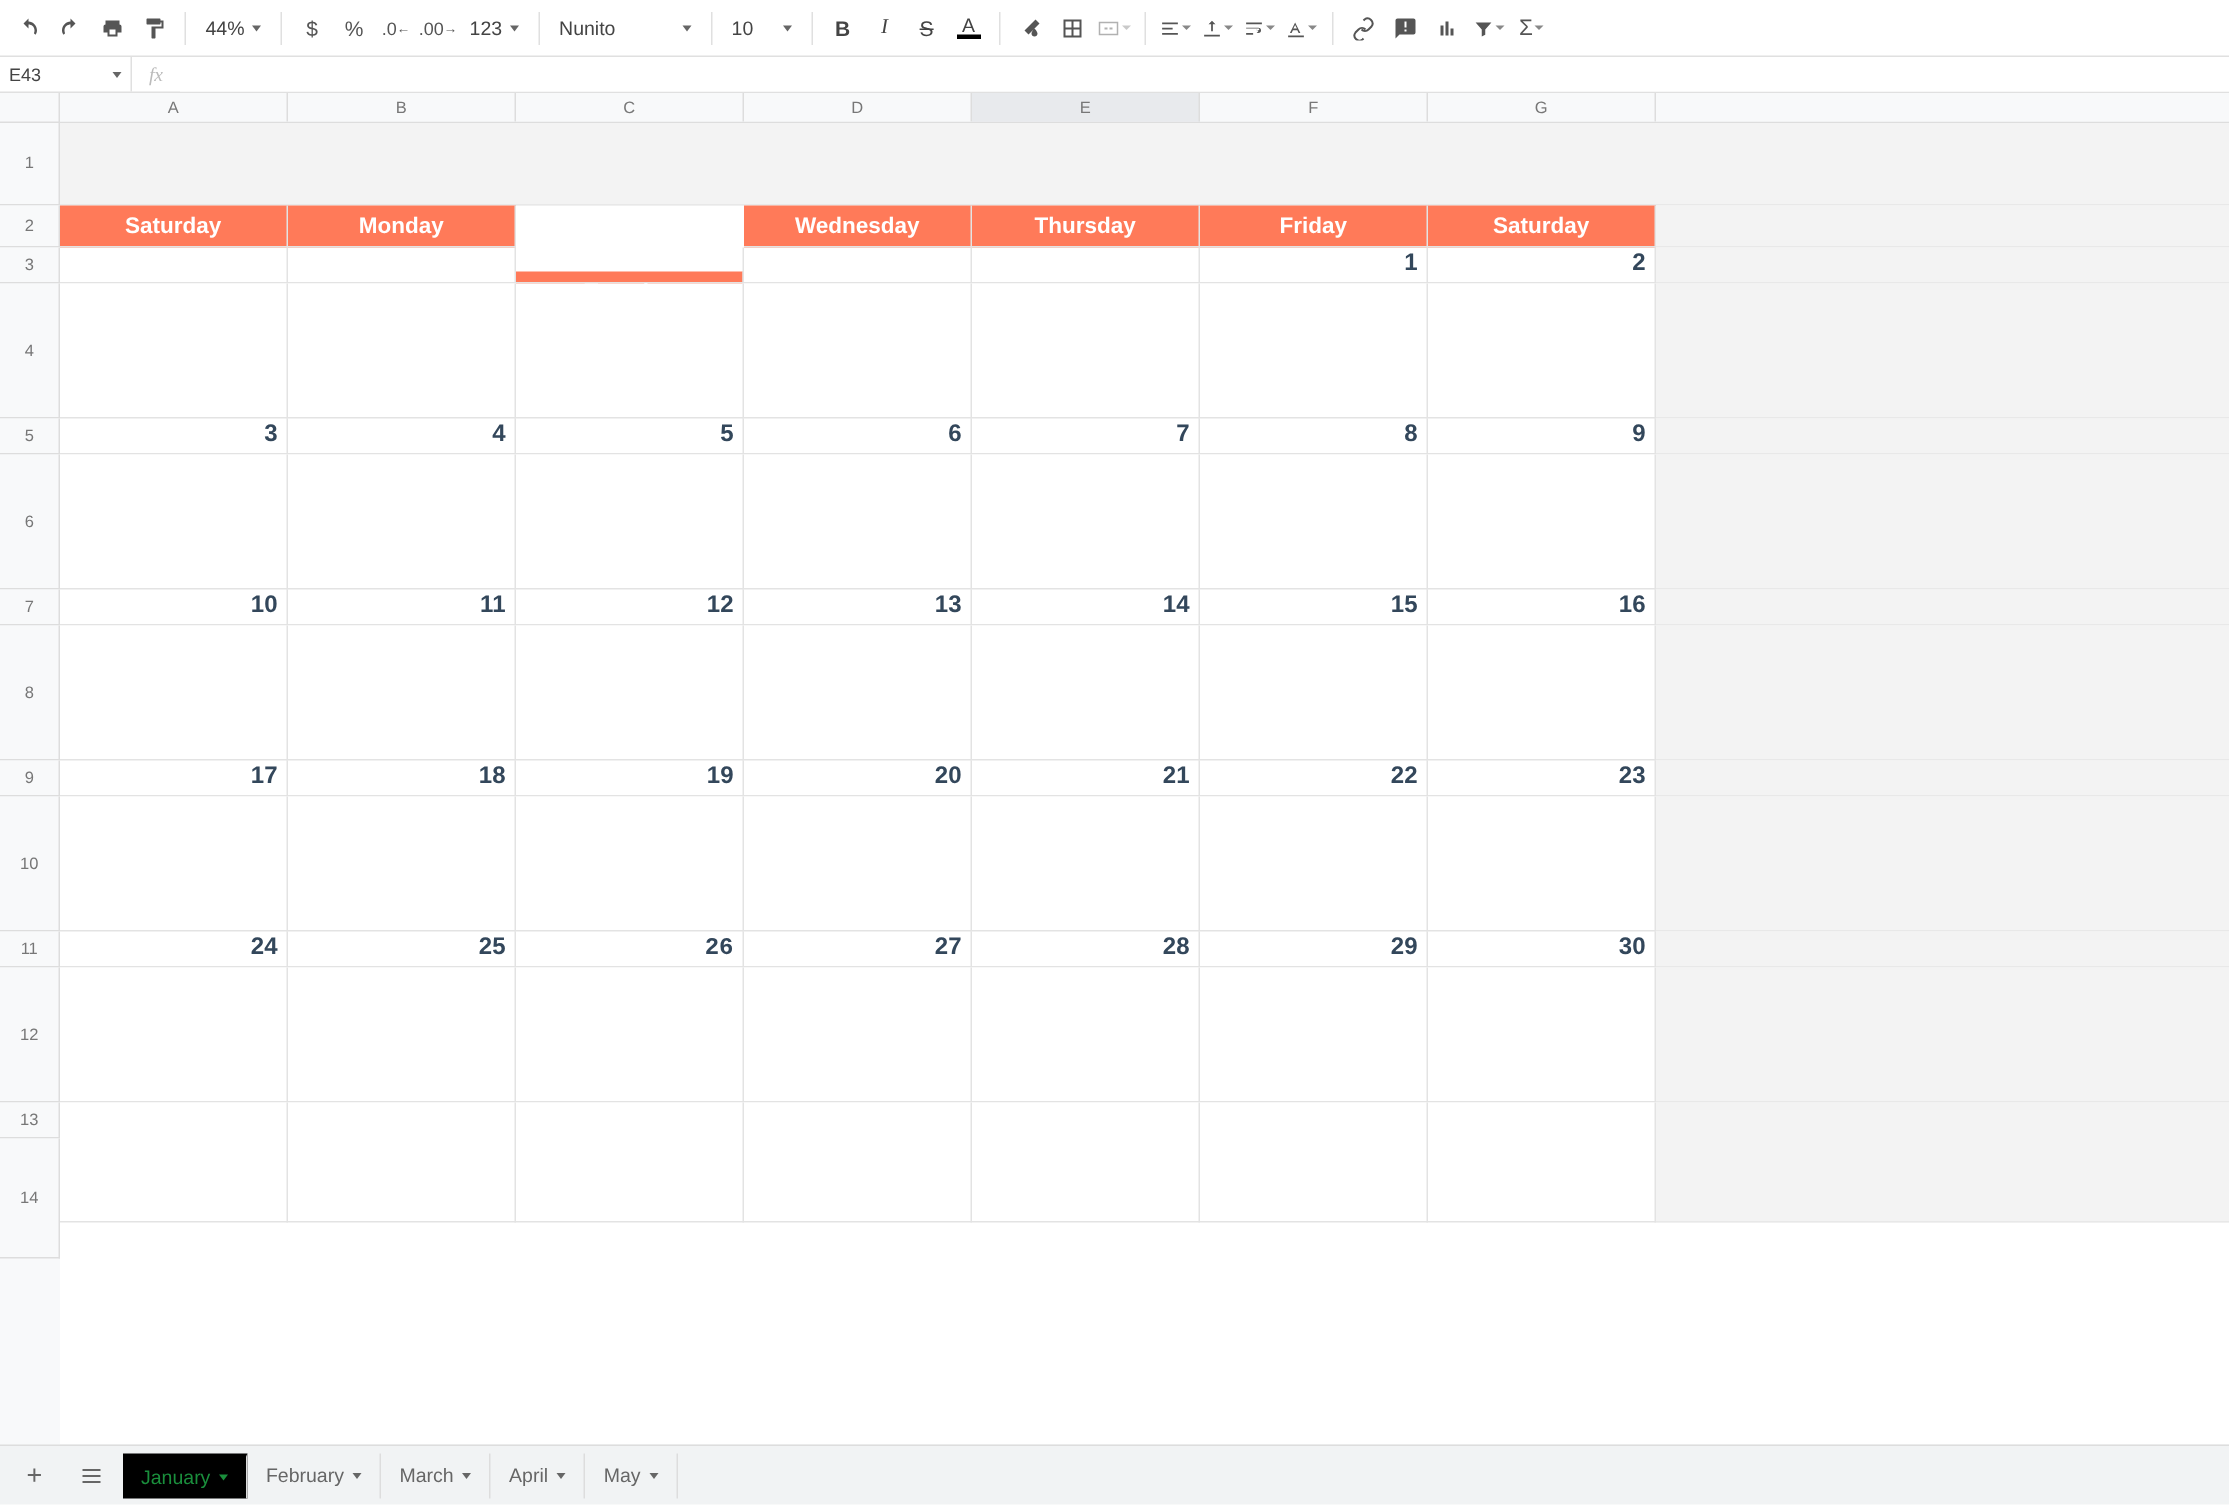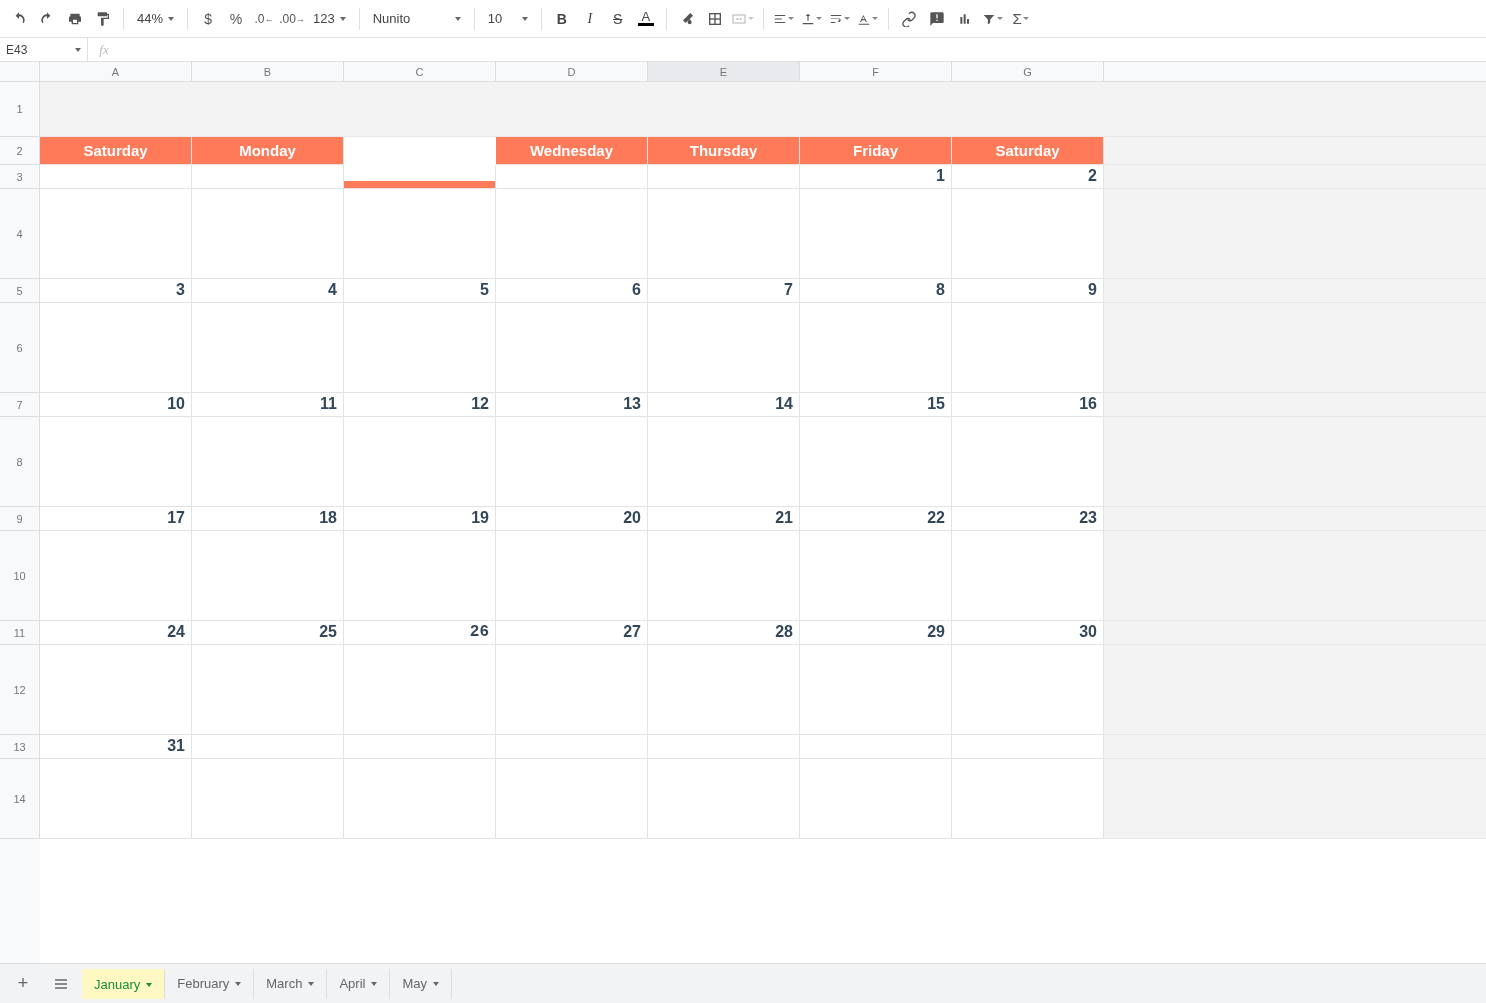--- a/index.html
+++ b/index.html
@@ -35,21 +35,21 @@
 .after-grid{flex:1;background:#f3f3f3;border-bottom:1px solid #e8e8e8;}
 .title-cell{justify-content:center;font-weight:700;font-size:38px;color:#33475b;border-bottom:1px solid #e3e3e3;}
 .dayhead{background:#ff7a59;color:#fff;font-weight:700;font-size:15px;justify-content:center;}
 .datecell{justify-content:flex-end;align-items:flex-start;padding:2px 6px 0 0;font-weight:700;color:#33475b;font-size:16px;}
 .bodycell{background:#fff;}
 
 
 .tabs{position:absolute;bottom:0;left:0;right:0;height:40px;background:#f1f3f4;border-top:1px solid #ddd;display:flex;align-items:center;padding:0 6px;gap:4px;}
 .addtab,.alltab{width:34px;height:30px;display:flex;align-items:center;justify-content:center;cursor:pointer;color:#666;font-size:18px;}
 .tab{height:30px;display:flex;align-items:center;padding:0 12px;border-radius:0;font-size:13px;color:#666;cursor:pointer;gap:6px;border-right:1px solid #ddd;}
-.tab.active{background:#fef9c3;color:#1a8e3c;font-weight:500;border-top:2px solid transparent;}
+.tab.active{background:#000000;color:#1a8e3c;font-weight:500;border-top:2px solid transparent;}
 .tab.active .caret{border-top-color:#1a8e3c;}
 
 
 svg{pointer-events:none;}
 </style>
 </head>
 <body>
 
 <div class="toolbar">
   <div class="tb-btn">
@@ -320,30 +320,20 @@
       <div class="row" style="height: 90px;">
         <div class="cell bodycell" style="width: 152px; height: 100%;"></div>
         <div class="cell bodycell" style="width: 152px; height: 100%;"></div>
         <div class="cell bodycell" style="width: 152px; height: 100%;"></div>
         <div class="cell bodycell" style="width: 152px; height: 100%;"></div>
         <div class="cell bodycell" style="width: 152px; height: 100%;"></div>
         <div class="cell bodycell" style="width: 152px; height: 100%;"></div>
         <div class="cell bodycell" style="width: 152px; height: 100%;"></div>
         <div class="after-grid"></div>
       </div>
-      <div class="row" style="height: 24px;">
-        <div class="cell datecell" style="width: 152px; height: 100%;">31</div>
-        <div class="cell datecell" style="width: 152px; height: 100%;"></div>
-        <div class="cell datecell" style="width: 152px; height: 100%;"></div>
-        <div class="cell datecell" style="width: 152px; height: 100%;"></div>
-        <div class="cell datecell" style="width: 152px; height: 100%;"></div>
-        <div class="cell datecell" style="width: 152px; height: 100%;"></div>
-        <div class="cell datecell" style="width: 152px; height: 100%;"></div>
-        <div class="after-grid"></div>
-      </div>
       <div class="row" style="height: 80px;">
         <div class="cell bodycell" style="width: 152px; height: 100%;"></div>
         <div class="cell bodycell" style="width: 152px; height: 100%;"></div>
         <div class="cell bodycell" style="width: 152px; height: 100%;"></div>
         <div class="cell bodycell" style="width: 152px; height: 100%;"></div>
         <div class="cell bodycell" style="width: 152px; height: 100%;"></div>
         <div class="cell bodycell" style="width: 152px; height: 100%;"></div>
         <div class="cell bodycell" style="width: 152px; height: 100%;"></div>
         <div class="after-grid"></div>
       </div>

